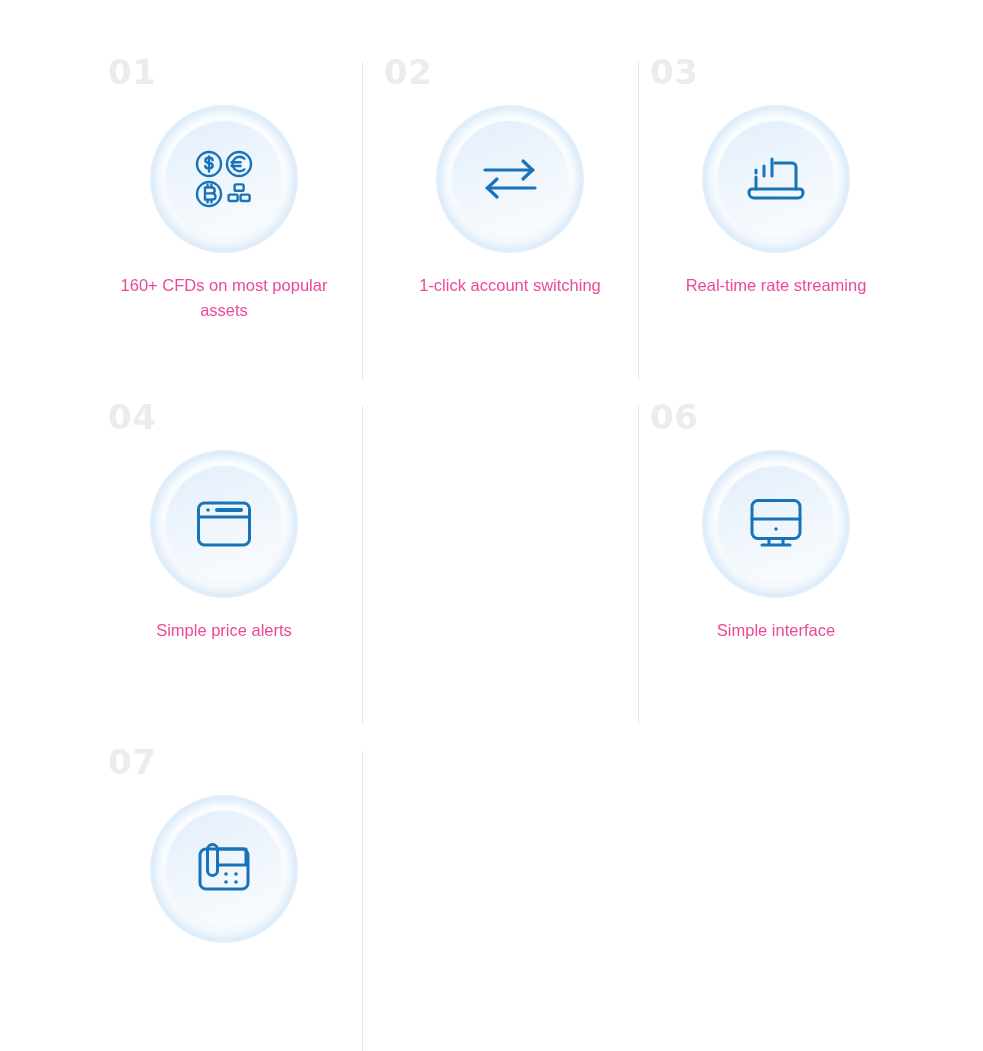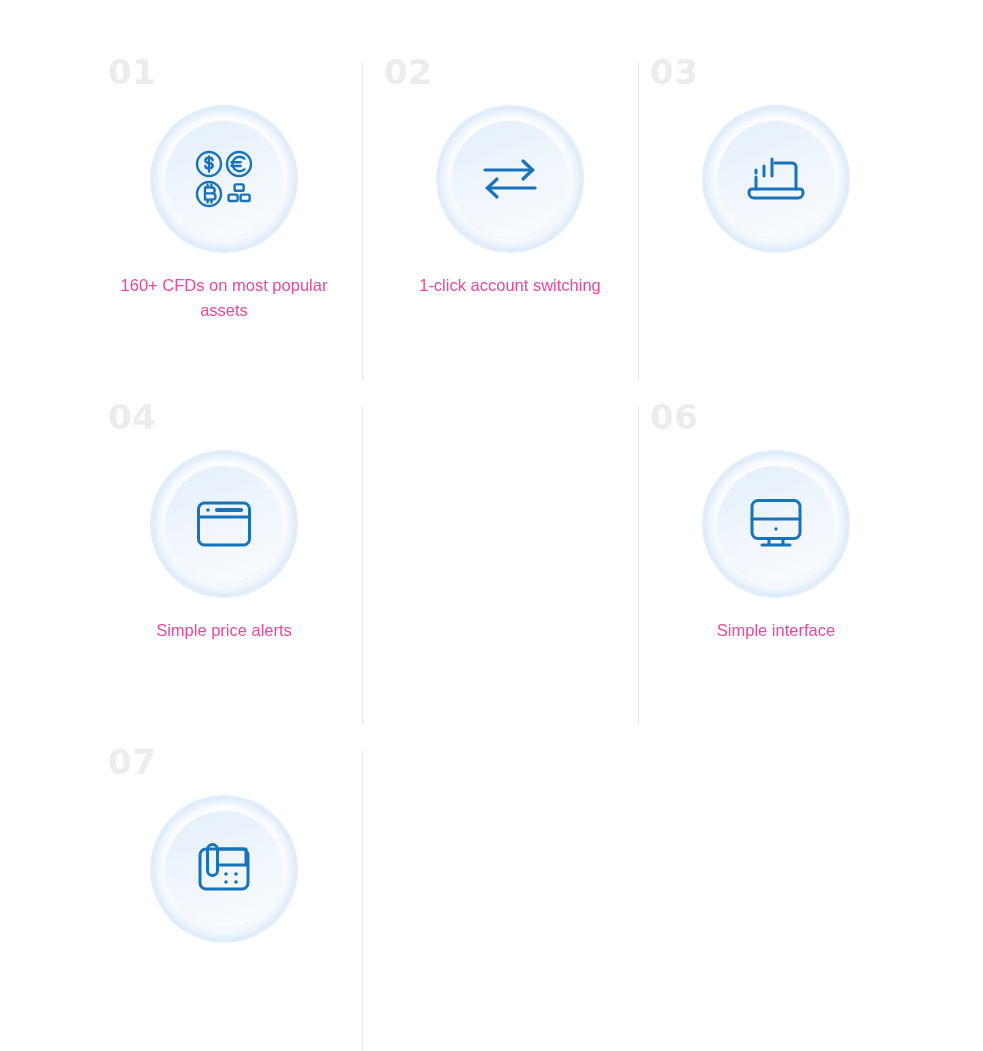--- a/index.html
+++ b/index.html
@@ -205,20 +205,21 @@
               <path d="M28 9h17a4 4 0 0 1 4 4v22"></path>
               <path d="M9 23v12"></path>
               <path d="M5 35h48a3 3 0 0 1 3 3v1a5 5 0 0 1-5 5H7a5 5 0 0 1-5-5v-1a3 3 0 0 1 3-3z"></path>
               <path d="M9 16v3"></path>
               <path d="M17 12v10"></path>
               <path d="M25 5v17"></path>
             </svg>
           </span>
         </div>
       </div>
+      <div class="caption">Real-time rate streaming</div>
     </div>
   </div>
 
   <div class="cell r2 c1">
     <div class="cell-inner">
       <div class="index-number">04</div>
       <div class="icon-wrap">
         <div class="medallion">
           <span class="glyph">
             <svg width="56" height="48" viewBox="0 0 56 48" fill="none" stroke="#1873b8" stroke-width="3" stroke-linecap="round" stroke-linejoin="round">

